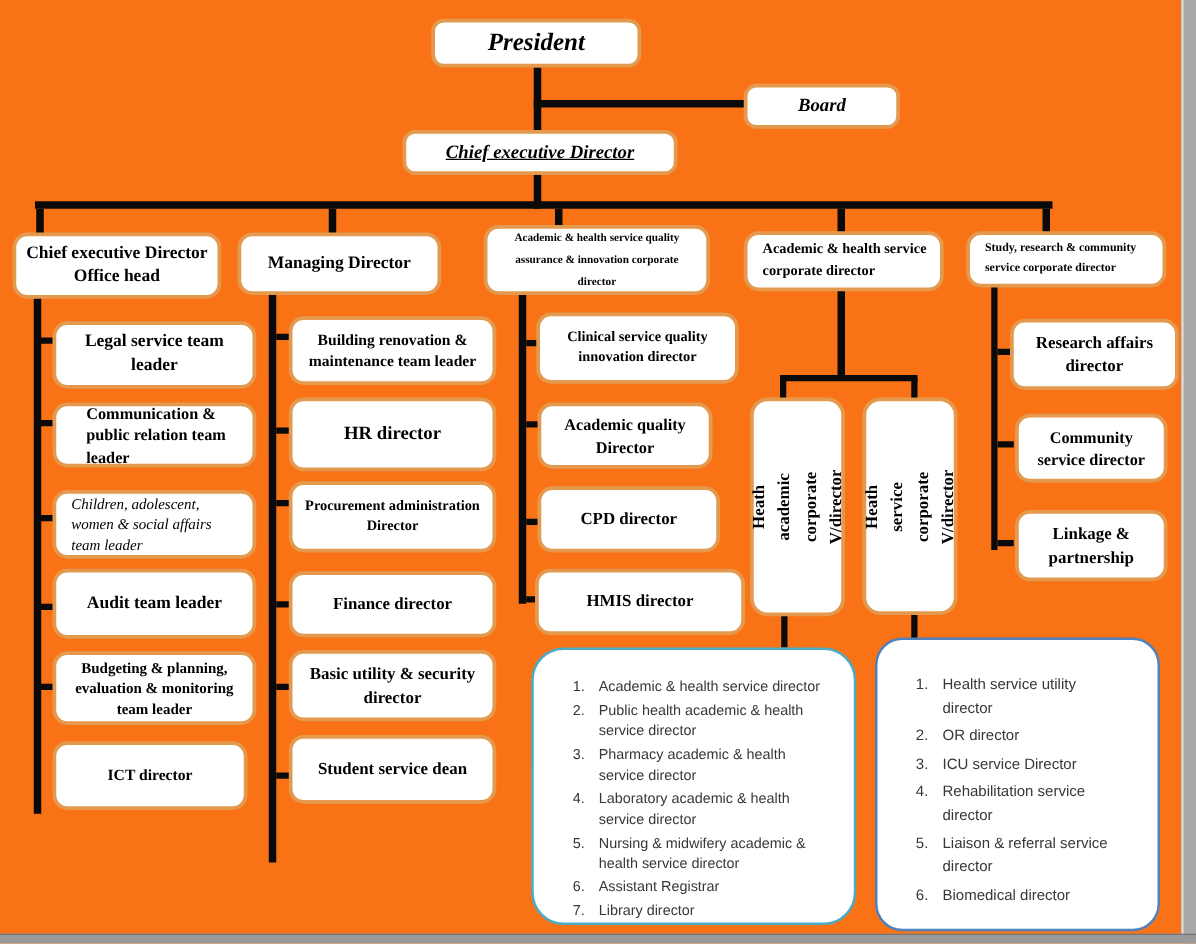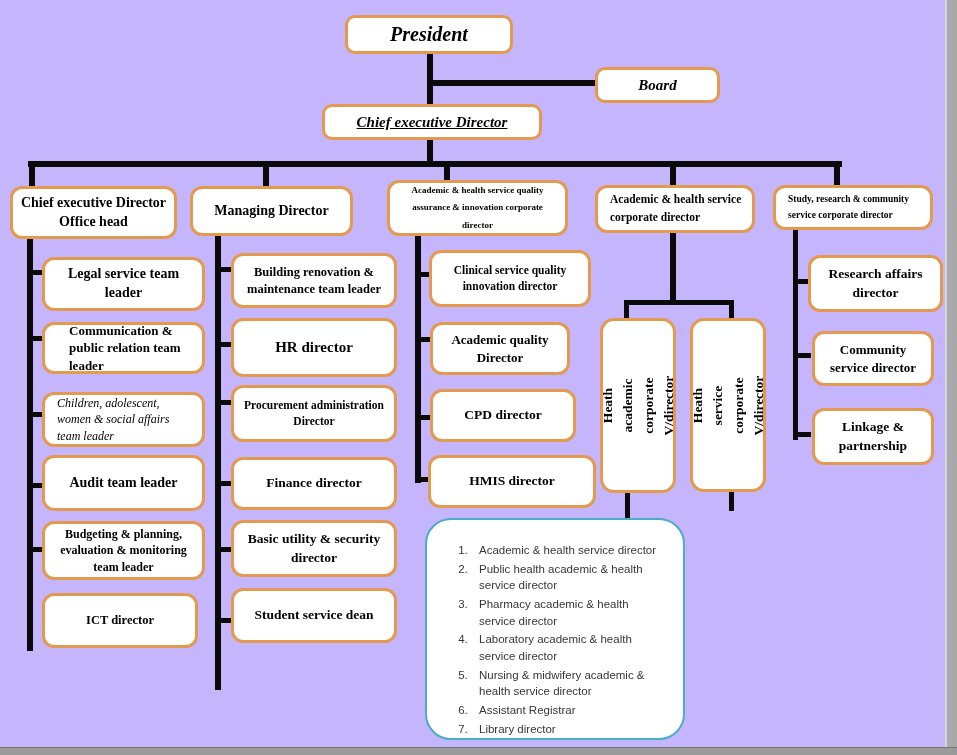--- a/index.html
+++ b/index.html
@@ -1,17 +1,17 @@
 <!DOCTYPE html>
 <html><head>
 <meta charset="utf-8">
 <style>
   html,body{margin:0;padding:0;background:#fff;}
   .canvas{
-    position:relative;width:957px;height:755px;background:#c4b5fd;overflow:hidden;
+    position:relative;width:957px;height:755px;background:#f97316;overflow:hidden;
     font-family:"Liberation Serif","DejaVu Serif",serif;color:#000;
   }
   .line{position:absolute;background:#0a0a0a;}
   .obox{
     position:absolute;box-sizing:border-box;background:#fff;
     border:3px solid #e39a4f;border-radius:12px;
     display:flex;align-items:center;justify-content:center;
     text-align:center;font-weight:bold;line-height:1.35;padding:2px 6px;
   }
   .italic{font-style:italic;}
@@ -172,20 +172,30 @@
       <li>Academic &amp; health service director</li>
       <li>Public health academic  &amp; health service director</li>
       <li>Pharmacy academic &amp; health service director</li>
       <li>Laboratory academic &amp; health service director</li>
       <li>Nursing &amp; midwifery academic &amp; health service director</li>
       <li>Assistant Registrar</li>
       <li>Library director</li>
     </ol>
   </div>
 
+  <div class="listbox blue" style="left:700px;top:510px;width:228px;height:235px;padding-top:26px;">
+    <ol>
+      <li>Health service utility director</li>
+      <li>OR director</li>
+      <li>ICU service Director</li>
+      <li>Rehabilitation service director</li>
+      <li>Liaison &amp; referral service director</li>
+      <li>Biomedical director</li>
+    </ol>
+  </div>
 
   <div class="obox" style="left:808px;top:255px;width:135px;height:57px;font-size:13.5px;">
     <span>Research affairs director</span>
   </div>
   <div class="obox" style="left:812px;top:331px;width:122px;height:55px;font-size:13px;">
     <span>Community service director</span>
   </div>
   <div class="obox" style="left:812px;top:408px;width:122px;height:57px;font-size:13.5px;">
     <span>Linkage &amp; partnership</span>
   </div>

